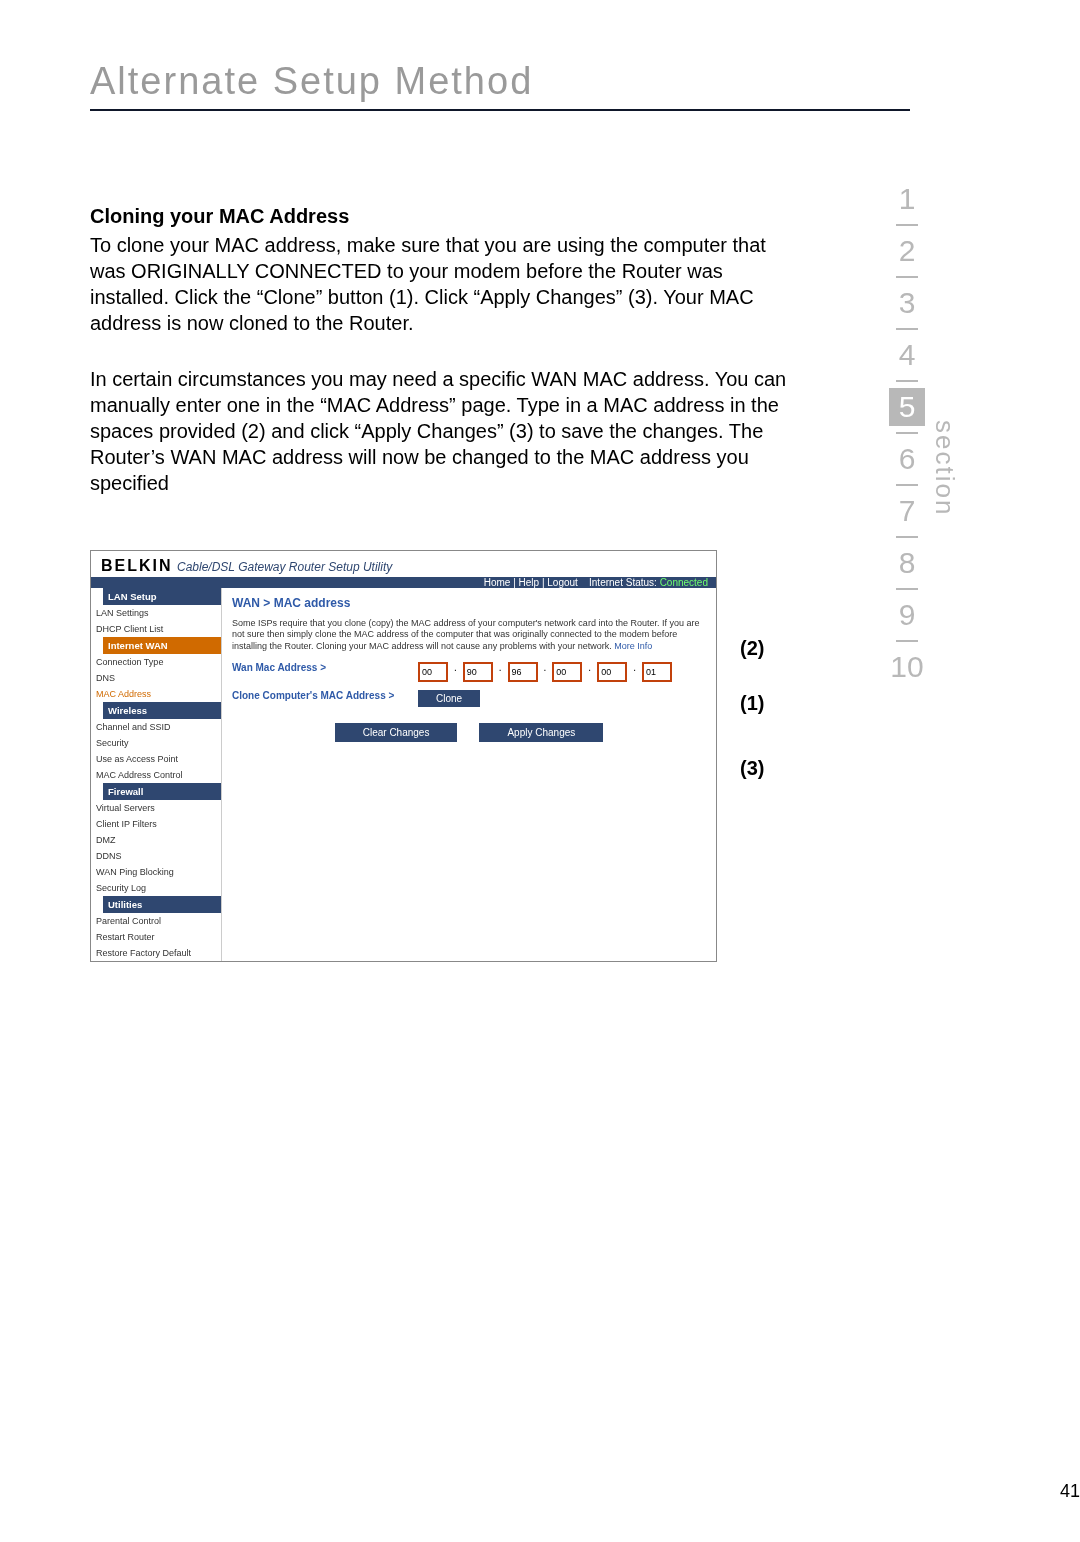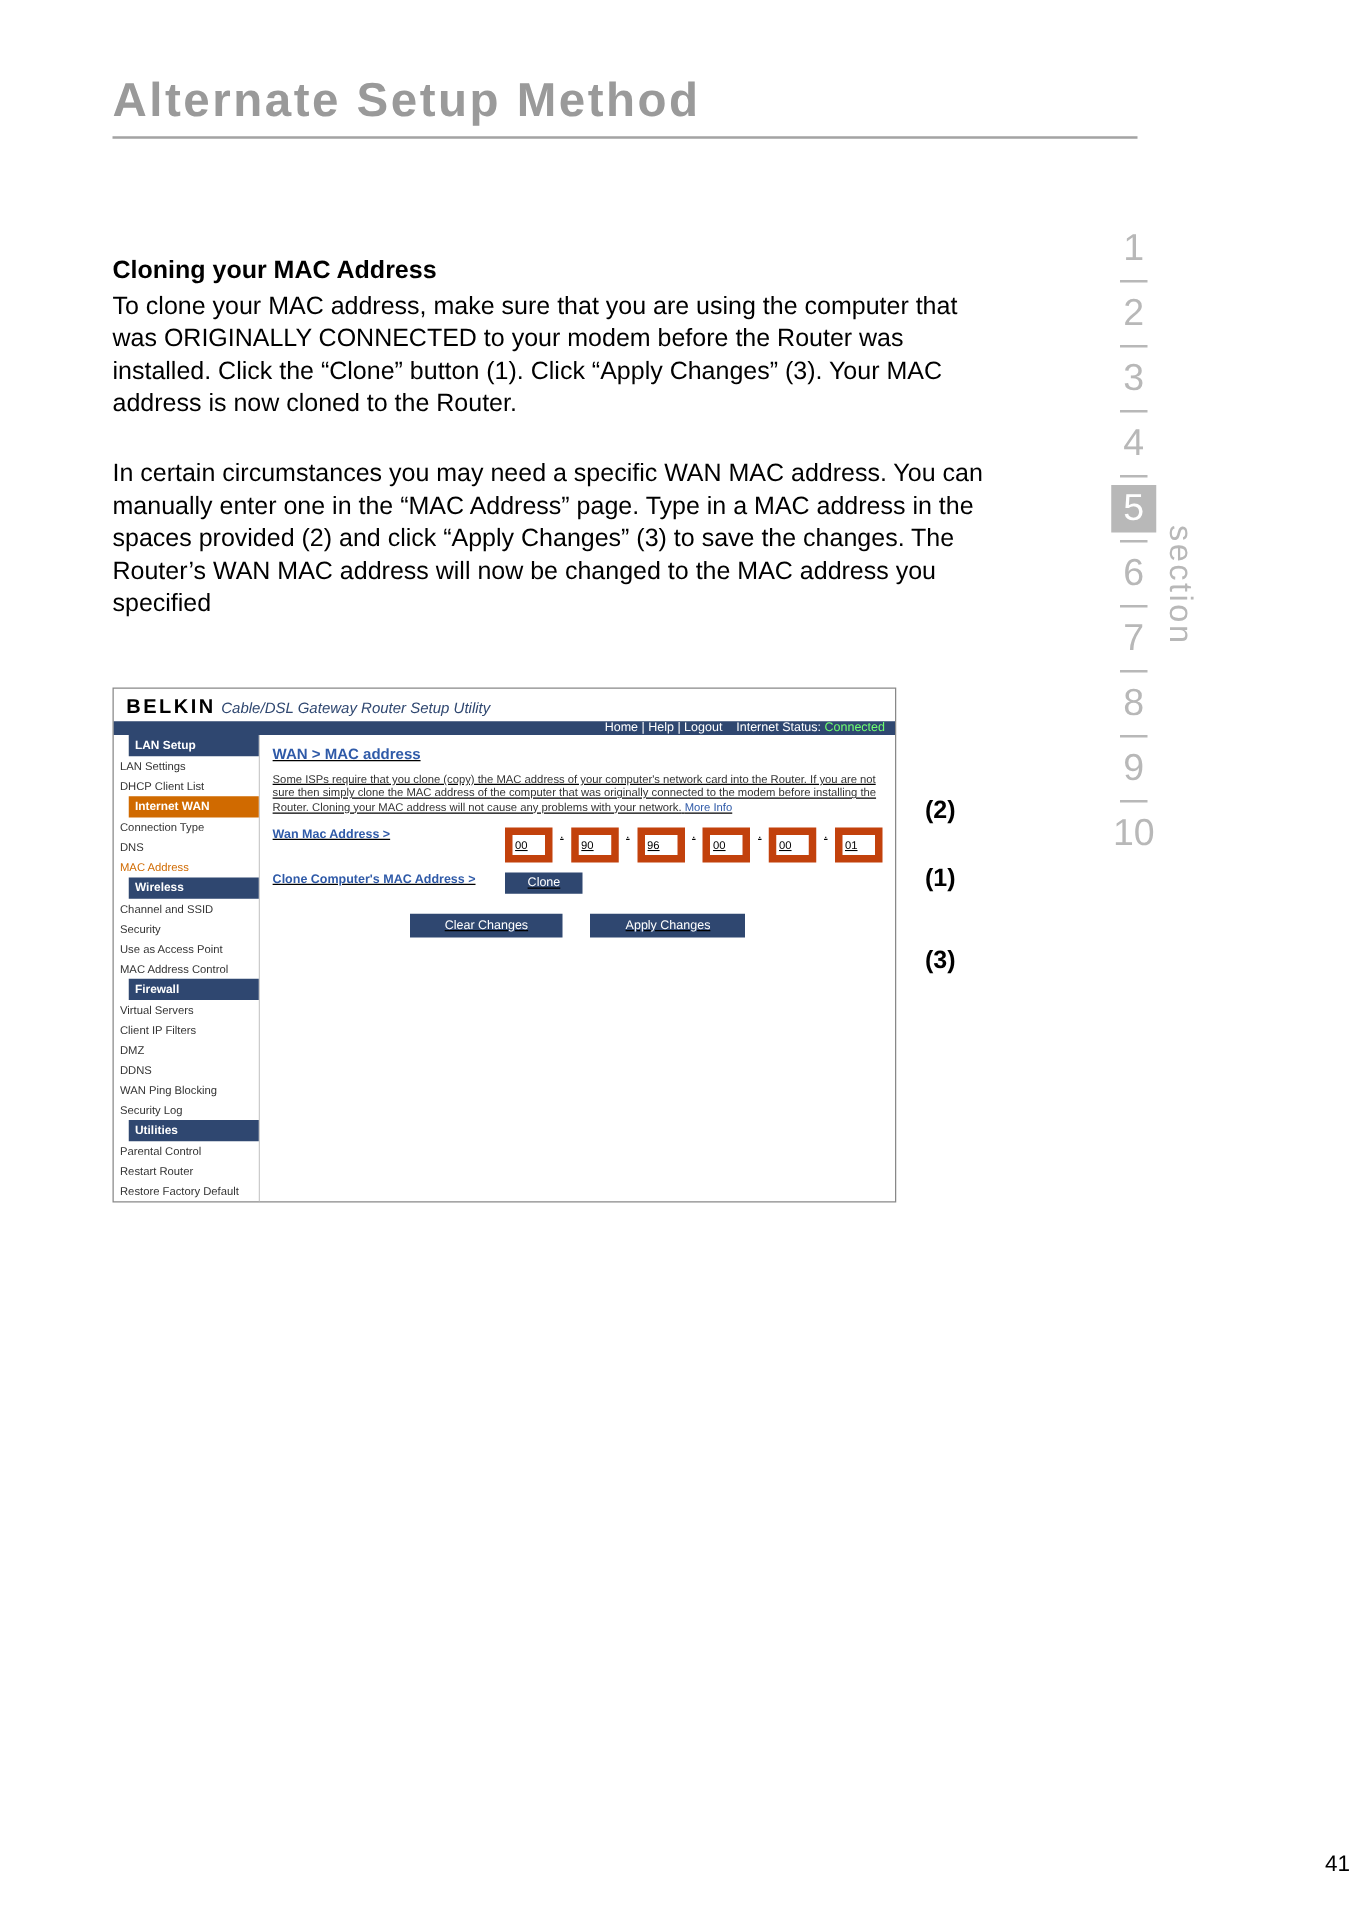--- a/index.html
+++ b/index.html
@@ -11,25 +11,25 @@
   .page {
     width: 1080px;
     height: 1542px;
     position: relative;
     box-sizing: border-box;
     padding: 60px 60px 0 90px;
   }
   .chapter-title {
     font-size: 38px;
     color: #9a9a9a;
-    font-weight: 700;
+    font-weight: 400;
     letter-spacing: 2px;
     margin: 0 0 8px 0;
     padding-bottom: 6px;
-    border-bottom: 2px solid #a3a3a3;
+    border-bottom: 2px solid #0f172a;
     width: 820px;
   }
   .content-col {
     position: absolute;
     top: 205px;
     left: 90px;
     width: 700px;
   }
   .sub-heading {
     font-weight: bold;
@@ -130,21 +130,20 @@
   .nav-item {
     padding: 3px 5px;
     color: #333;
   }
   .nav-item.highlight { color: #d06a00; }
   .shot-main {
     flex: 1;
     padding: 8px 10px;
     font-size: 10px;
     min-height: 320px;
-    text-decoration: underline;
   }
   .breadcrumb {
     color: #2f5aa8;
     font-size: 12px;
     font-weight: bold;
     margin-bottom: 8px;
   }
   .desc {
     font-size: 9px;
     color: #333;
@@ -162,21 +161,21 @@
     color: #2f5aa8;
     font-size: 10px;
     font-weight: bold;
     width: 180px;
   }
   .mac-input {
     width: 22px;
     height: 14px;
     font-size: 9px;
     padding: 1px 2px;
-    border: 6px solid #c2410c;
+    border: 2px solid #c2410c;
     text-align: left;
   }
   .mac-sep { font-size: 10px; }
   .btn {
     background: #2f4770;
     color: #fff;
     border: none;
     font-size: 10px;
     padding: 3px 18px;
     cursor: pointer;

